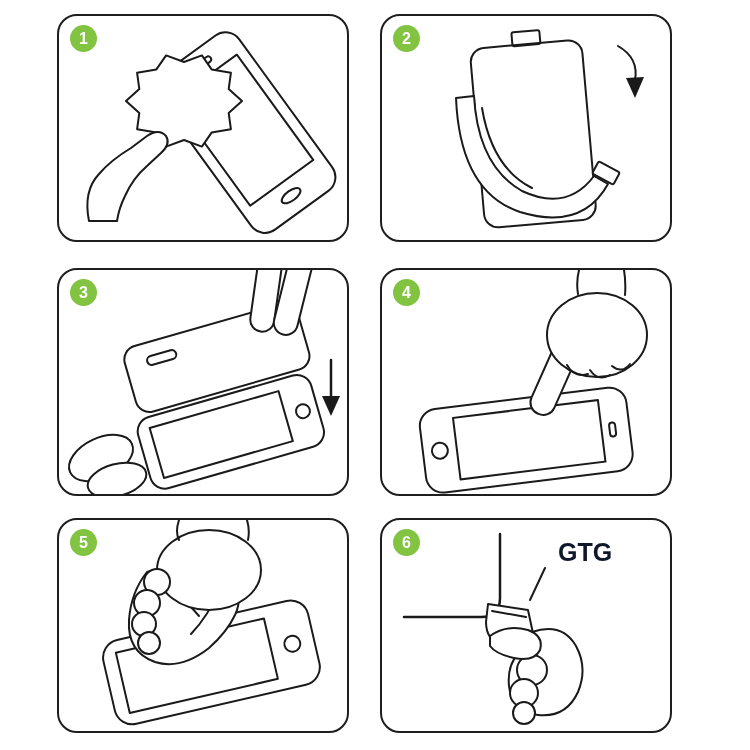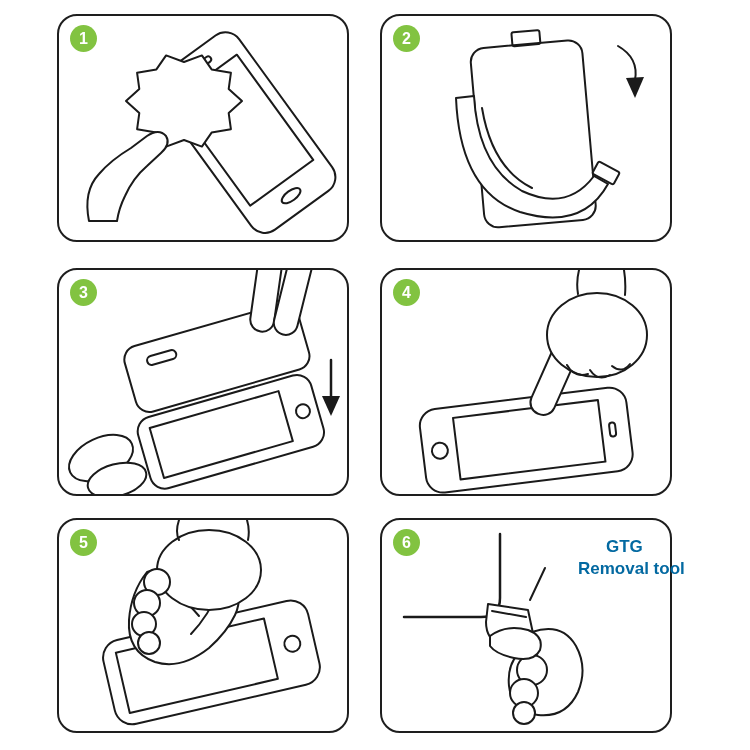--- a/index.html
+++ b/index.html
@@ -32,25 +32,24 @@
     font-weight:bold; font-size:16px;
     z-index:2;
   }
   .s { fill:none;    stroke:#1a1a1a; stroke-width:2;   stroke-linecap:round; stroke-linejoin:round; }
   .t { fill:none;    stroke:#1a1a1a; stroke-width:2.5; stroke-linecap:round; stroke-linejoin:round; }
   .w { fill:#ffffff; stroke:#1a1a1a; stroke-width:2;   stroke-linecap:round; stroke-linejoin:round; }
   .ah { fill:#1a1a1a; stroke:none; }
   .gtg {
     position:absolute;
     left:148px; top:16px;
-    font-weight:bold; font-size:17px; color:#0369a1;
+    font-weight:bold; font-size:25px; color:#0f172a;
     line-height:1.3;
     z-index:2;
     white-space:nowrap;
-    margin-left:48px;
   }
   .gtg .l1 { padding-left:28px; }
 </style>
 </head>
 <body>
 
 <div class="panel" style="left:57px; top:14px; width:292px; height:228px;">
   <div class="badge">
     <span>1</span>
   </div>
@@ -147,21 +146,20 @@
     <circle class="w" cx="90" cy="123" r="11"></circle>
   </svg>
 </div>
 
 <div class="panel" style="left:380px; top:518px; width:292px; height:215px;">
   <div class="badge">
     <span>6</span>
   </div>
   <div class="gtg">
     <div class="l1">GTG</div>
-    <div class="l2">Removal tool</div>
   </div>
   <svg viewBox="0 0 288 211" preserveAspectRatio="none">
     <path class="t" d="M 118 14 L 118 78 Q 118 97 99 97 L 22 97"></path>
     <line class="s" x1="163" y1="48" x2="148" y2="80"></line>
     <path class="w" d="M 150 112 Q 180 102 194 126 Q 206 148 196 172 Q 184 198 156 195 Q 130 192 127 166 Q 125 146 136 134 Z"></path>
     <circle class="w" cx="150" cy="150" r="15"></circle>
     <circle class="w" cx="142" cy="173" r="14"></circle>
     <circle class="w" cx="142" cy="193" r="11"></circle>
     <path class="w" d="M 106 84 L 146 90 L 152 118 L 120 126 Q 104 120 104 102 Z"></path>
     <line class="s" x1="110" y1="91" x2="144" y2="97"></line>

